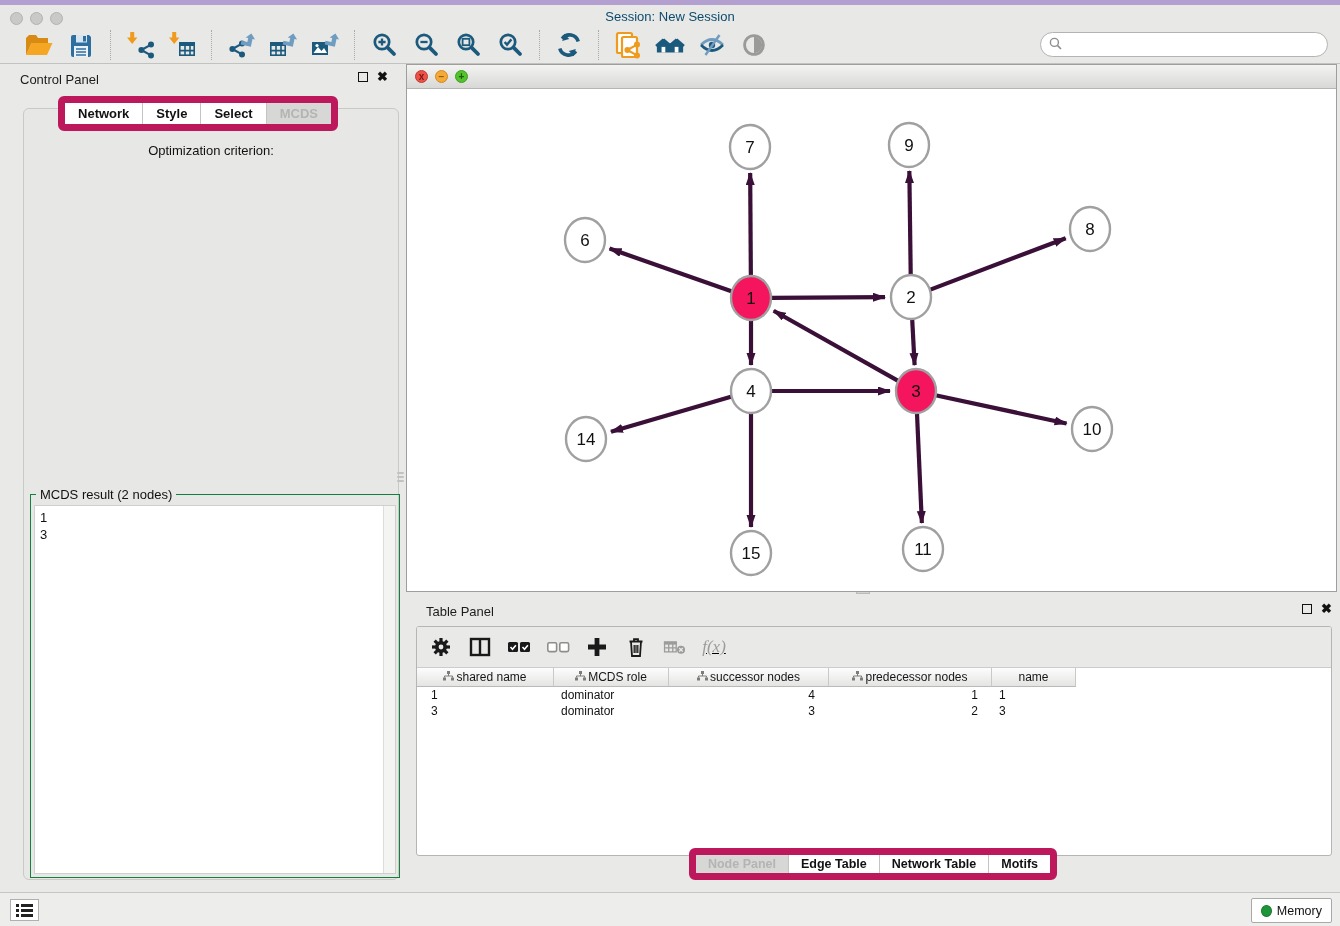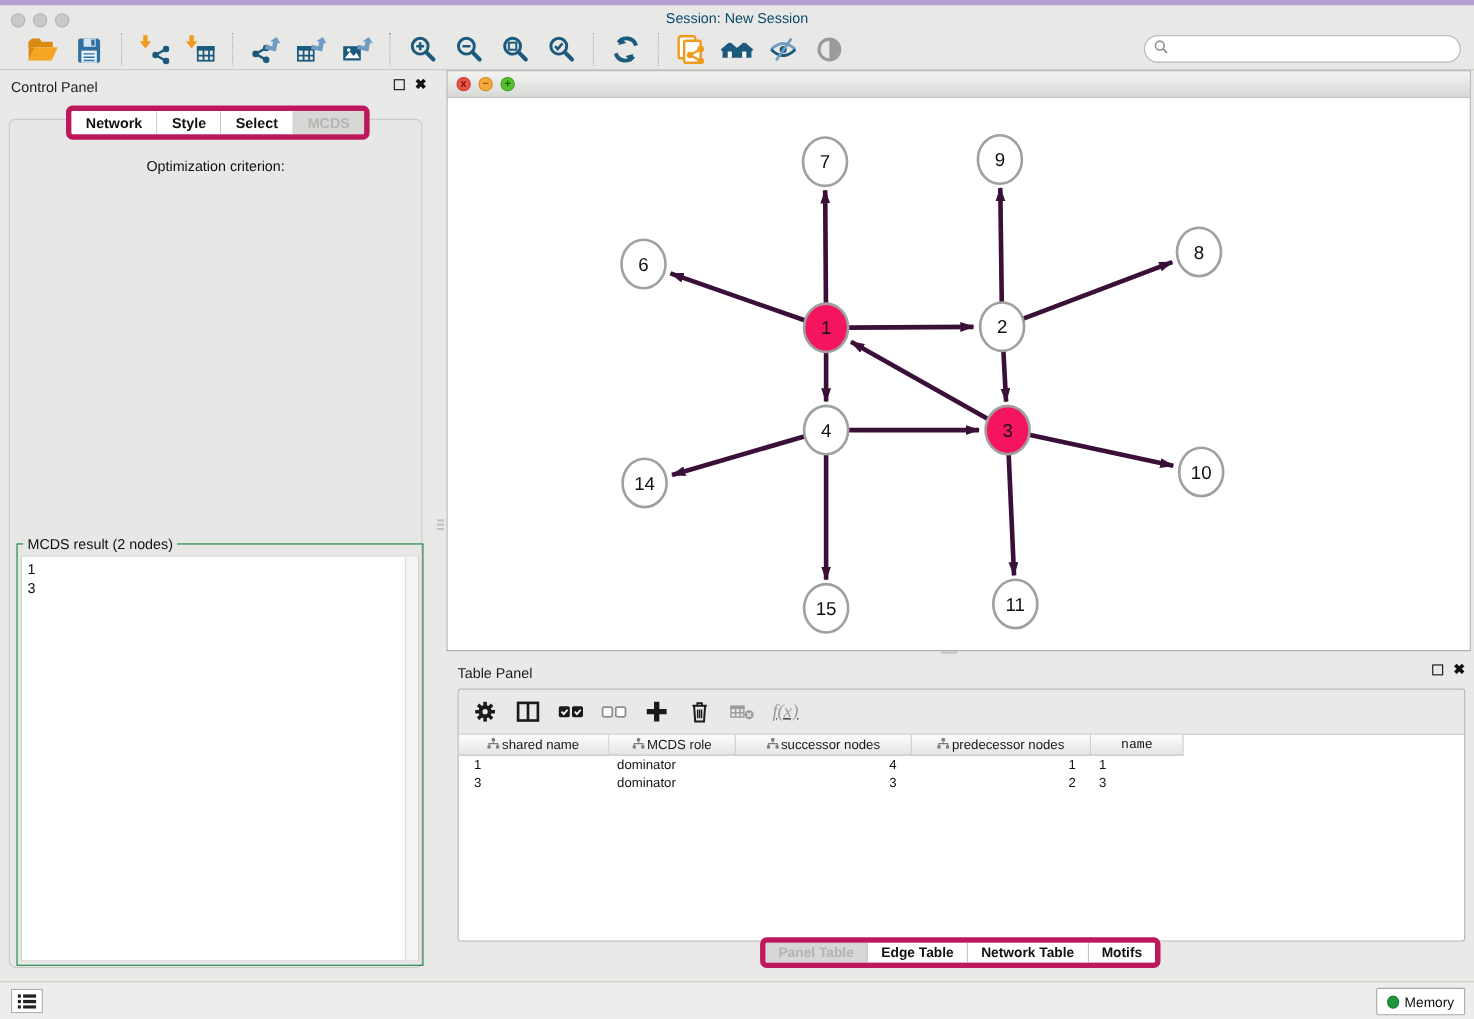--- a/index.html
+++ b/index.html
@@ -18,32 +18,32 @@
   .tb-group { display:flex; align-items:center; gap:12px; padding:0 14px; border-right:1px dotted #a9a9a7; height:30px; }
   .tb-group:last-of-type { border-right:none; }
   .tb-icon { width:30px; height:30px; display:inline-flex; align-items:center; justify-content:center; cursor:pointer; }
   .search-wrap { position:absolute; right:12px; top:6px; }
   .search-box { width:288px; height:25px; background:#fff; border:1px solid #b3b3b1; border-radius:13px; display:flex; align-items:center; padding-left:8px; }
   .search-box input { border:none; outline:none; background:transparent; font-size:13px; width:250px; margin-left:5px; font-family:"Liberation Sans",sans-serif; }
 
   
   .control-panel { position:absolute; left:0; top:64px; width:396px; height:824px; background:#e9e9e8; }
   .panel-header { position:relative; height:30px; }
-  .panel-title { position:absolute; left:10px; top:8px; font-size:13px; color:#1c1c1c; }
+  .panel-title { position:absolute; left:20px; top:8px; font-size:13px; color:#1c1c1c; }
   .panel-btns { position:absolute; right:8px; top:8px; display:flex; gap:9px; align-items:center; }
   .float-btn { width:10px; height:10px; border:1.6px solid #111; display:inline-block; cursor:pointer; }
   .close-btn { font-size:13px; font-weight:bold; color:#111; cursor:pointer; line-height:10px; }
 
   .ctrl-tabs { position:absolute; left:0; top:32px; width:396px; display:flex; justify-content:center; z-index:3; }
-  .seg-group { display:inline-flex; border:5px solid #be185d; border-radius:6px; overflow:hidden; background:#fff; }
+  .seg-group { display:inline-flex; border:7px solid #be185d; border-radius:6px; overflow:hidden; background:#fff; }
   .seg { padding:3px 13px; font-size:13px; font-weight:bold; color:#111; background:#fff; border-right:1px solid #c4c4c2; cursor:pointer; white-space:nowrap; }
   .seg:last-child { border-right:none; }
   .seg.selected { background:#d7d7d5; color:#b4b4b2; }
 
-  .ctrl-inner { position:absolute; left:8px; top:44px; width:376px; height:772px; background:#e7e7e5; border:1px solid #c9c9c7; border-radius:6px; }
+  .ctrl-inner { position:absolute; left:23px; top:44px; width:376px; height:772px; background:#e7e7e5; border:1px solid #c9c9c7; border-radius:6px; }
   .opt-label { position:absolute; left:0; top:34px; width:100%; text-align:center; font-size:13px; color:#111; }
   .criterion-select { position:absolute; left:37px; top:52px; width:310px; height:23px; background:#fff; border:1px solid #b0b0ae; border-radius:5px; display:flex; align-items:center; font-size:13px; color:#111; padding-left:14px; cursor:pointer; }
   .stepper { position:absolute; right:9px; top:4px; display:flex; flex-direction:column; gap:2px; }
   .stepper .up { width:0;height:0;border-left:4px solid transparent;border-right:4px solid transparent;border-bottom:5px solid #555; }
   .stepper .down { width:0;height:0;border-left:4px solid transparent;border-right:4px solid transparent;border-top:5px solid #555; }
   .btn-row { position:absolute; left:0; top:86px; width:100%; display:flex; justify-content:center; gap:14px; }
   .push-btn { background:#fff; border:1px solid #b0b0ae; border-radius:6px; font-size:13px; color:#111; padding:3px 14px; cursor:pointer; font-family:"Liberation Sans",sans-serif; }
 
   .result-fieldset { position:absolute; left:6px; top:385px; width:370px; height:384px; border:1px solid #15803d; }
   .result-legend { position:absolute; left:5px; top:-8px; background:#e7e7e5; padding:0 4px; font-size:13px; color:#111; }
@@ -476,21 +476,21 @@
             <span><svg width="11" height="10" viewBox="0 0 11 10">
                 <g fill="#7c7c7a">
                   <rect x="4" y="0" width="3" height="3"></rect>
                   <rect x="0" y="6.5" width="3" height="3"></rect>
                   <rect x="8" y="6.5" width="3" height="3"></rect>
                 </g>
                 <path d="M5.5 3 v2 M1.5 6.5 v-1.5 h8 v1.5" stroke="#7c7c7a" stroke-width="1" fill="none"></path>
               </svg></span>
             <span>predecessor nodes</span>
           </div>
-          <div class="gh-cell" style="width: 84px; font-family: Liberation Mono, monospace;">
+          <div class="gh-cell" style="width: 84px;">
             <span>name</span>
           </div>
         </div>
       <div id="grid-body">
           <div class="grid-row">
             <div class="g-cell left" style="width: 137px;">1</div>
             <div class="g-cell left2" style="width: 115px;">dominator</div>
             <div class="g-cell right" style="width: 160px;">4</div>
             <div class="g-cell right" style="width: 163px;">1</div>
             <div class="g-cell left2" style="width: 84px;">1</div>
@@ -499,21 +499,21 @@
             <div class="g-cell left" style="width: 137px;">3</div>
             <div class="g-cell left2" style="width: 115px;">dominator</div>
             <div class="g-cell right" style="width: 160px;">3</div>
             <div class="g-cell right" style="width: 163px;">2</div>
             <div class="g-cell left2" style="width: 84px;">3</div>
           </div>
         </div>
     </div>
     <div class="table-tabs">
         <div class="seg-group" id="table-tabs">
-          <span class="seg selected">Panel Table</span>
+          <span class="seg selected">Node Panel</span>
           <span class="seg">Edge Table</span>
           <span class="seg">Network Table</span>
           <span class="seg">Motifs</span>
         </div>
       </div>
   </div>
 
   <div class="status-bar">
     <div class="list-btn">
       <svg width="17" height="14" viewBox="0 0 17 14">

